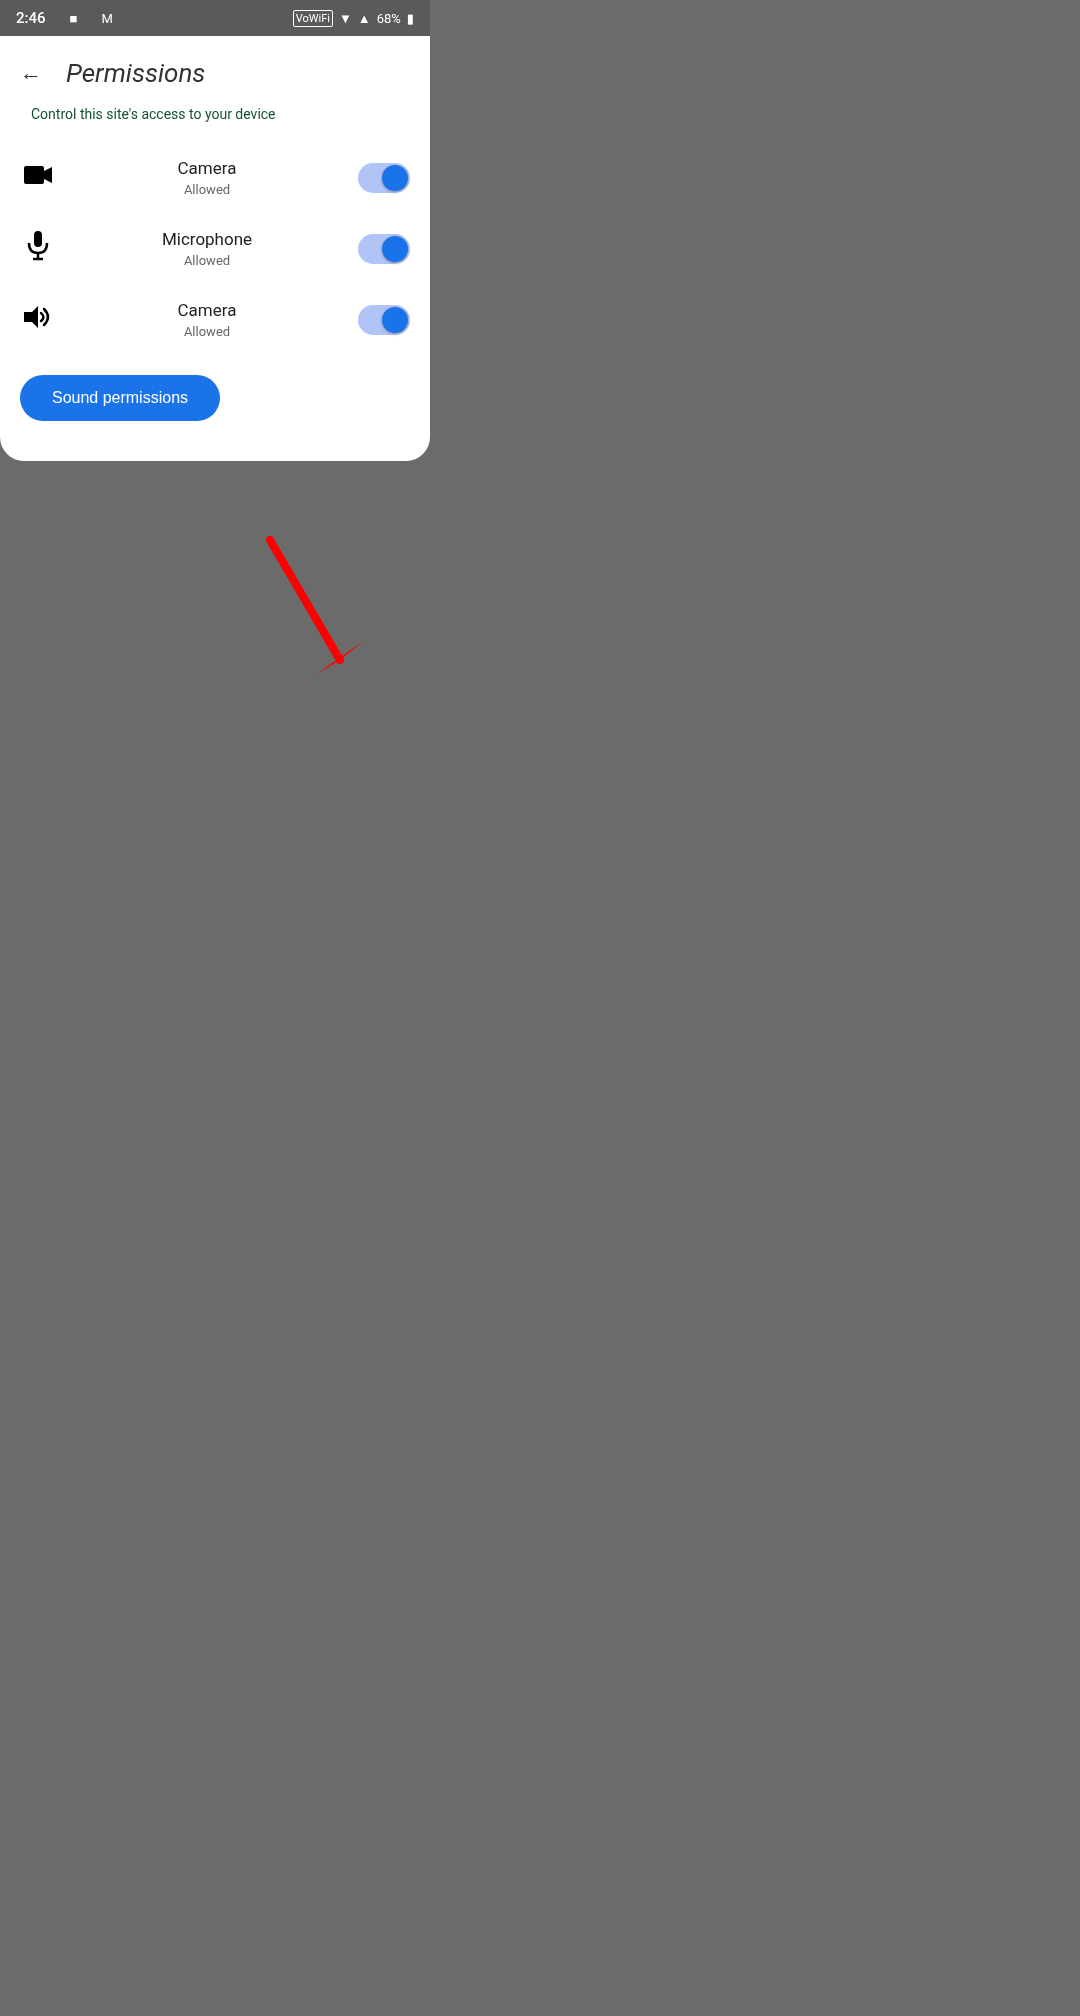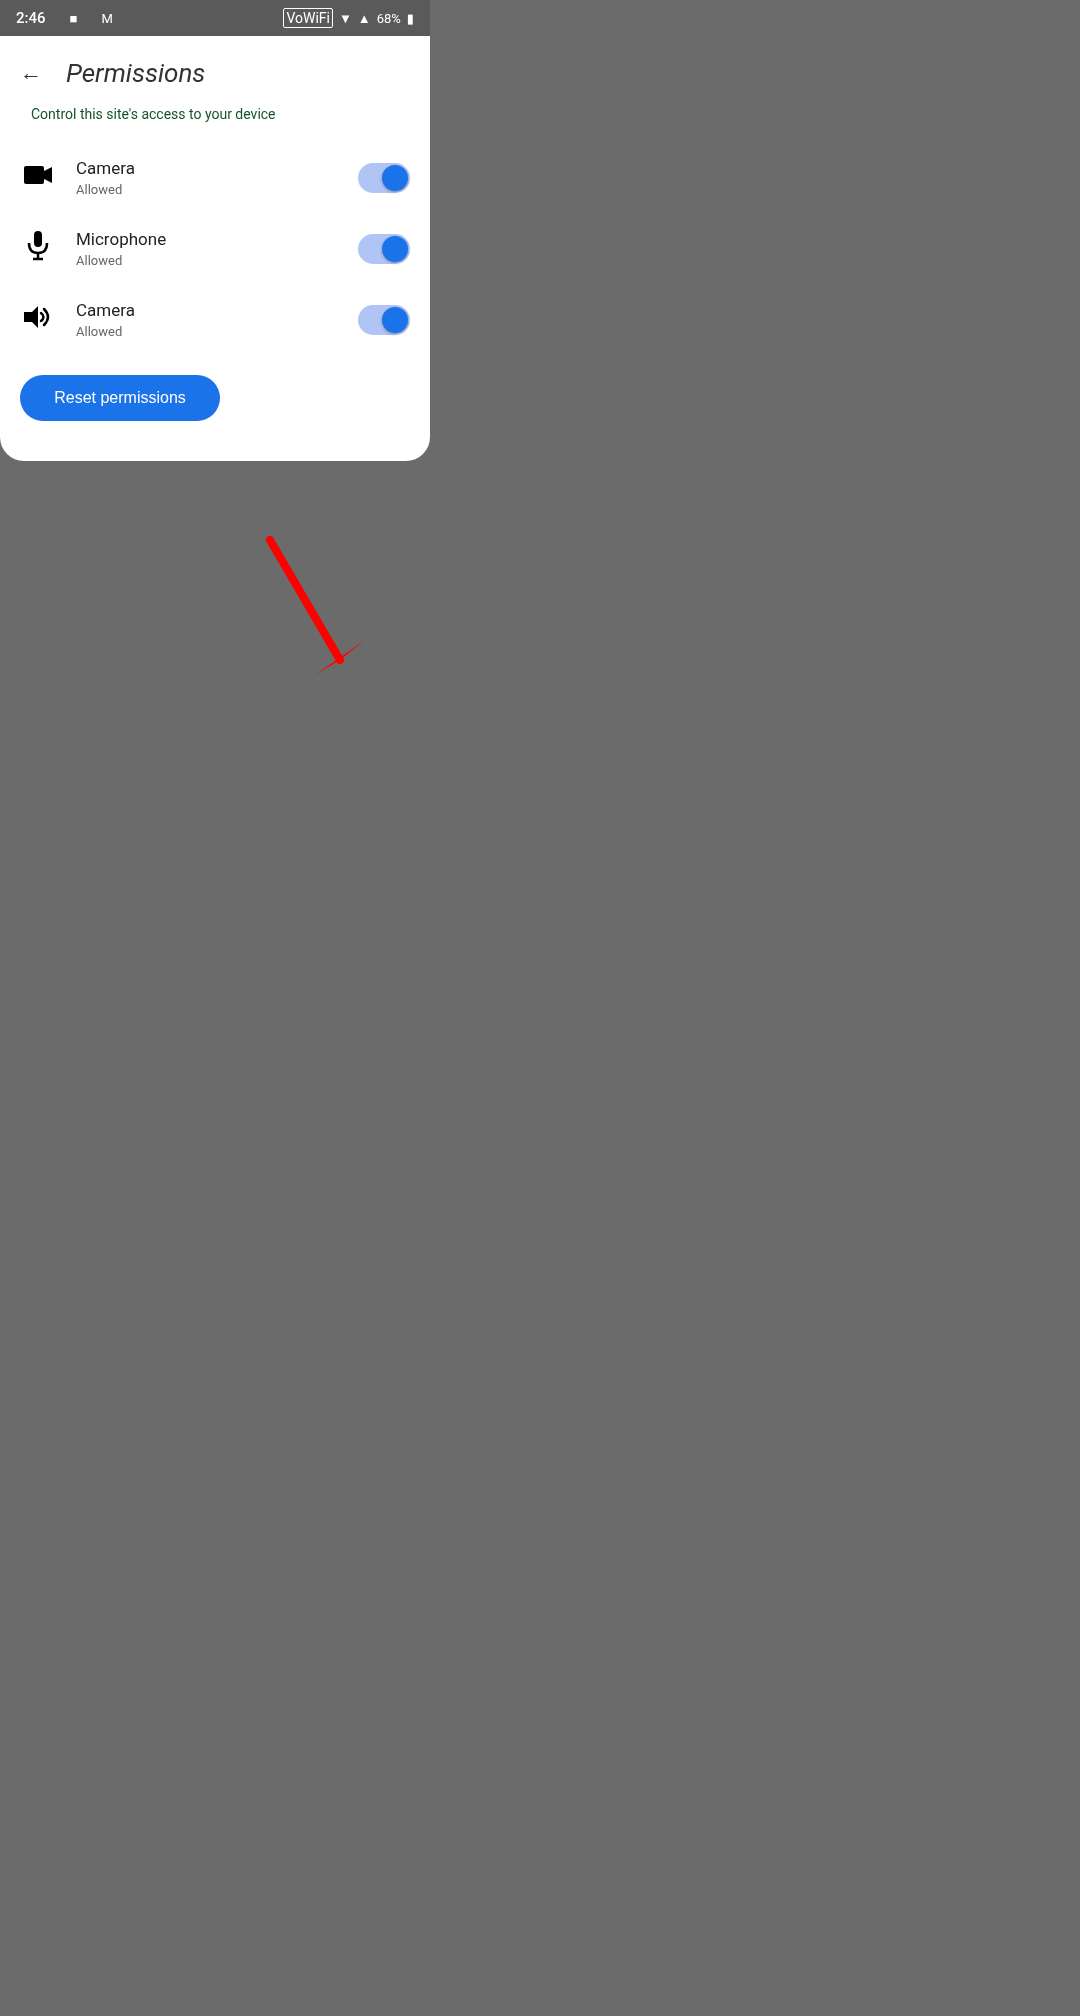--- a/index.html
+++ b/index.html
@@ -150,20 +150,21 @@
       color: #14532d;
       margin-left: 15px;
     }
 
     
     .permission-item {
       display: flex;
       align-items: center;
       padding: 16px 20px;
       gap: 20px;
+      text-align: center;
     }
 
     .permission-icon {
       width: 36px;
       text-align: center;
       font-size: 22px;
       color: #222;
       flex-shrink: 0;
     }
 
@@ -230,21 +231,21 @@
 </head>
 <body>
 
 <div class="status-bar">
   <div class="status-left">
     <span class="status-time">2:46</span>
     <span class="status-icon">■</span>
     <span class="status-icon">M</span>
   </div>
   <div class="status-right">
-    <span style="font-size:14px; border:1px solid white; padding:1px 2px; border-radius:2px;">VoWiFi</span>
+    <span style="font-size:11px; border:1px solid white; padding:1px 2px; border-radius:2px;">VoWiFi</span>
     <span>▼</span>
     <span>▲</span>
     <span class="battery-text">68%</span>
     <span>▮</span>
   </div>
 </div>
 
 <div class="background-page">
   <div class="background-text">your audio and video. Please click “Request Permissions” and Allow permission to use your camera and microphone.</div>
   <button class="request-btn-bg">Request Permissions</button>
@@ -318,16 +319,16 @@
       <div class="permission-status">Allowed</div>
     </div>
     <div class="toggle-switch">
       <div class="toggle-track">
         <div class="toggle-thumb"></div>
       </div>
     </div>
   </div>
 
   <div class="reset-btn-container">
-    <button class="reset-btn">Reset permissions</button>
+    <button class="reset-btn">Sound permissions</button>
   </div>
 
 </div>
 
 </body></html>

